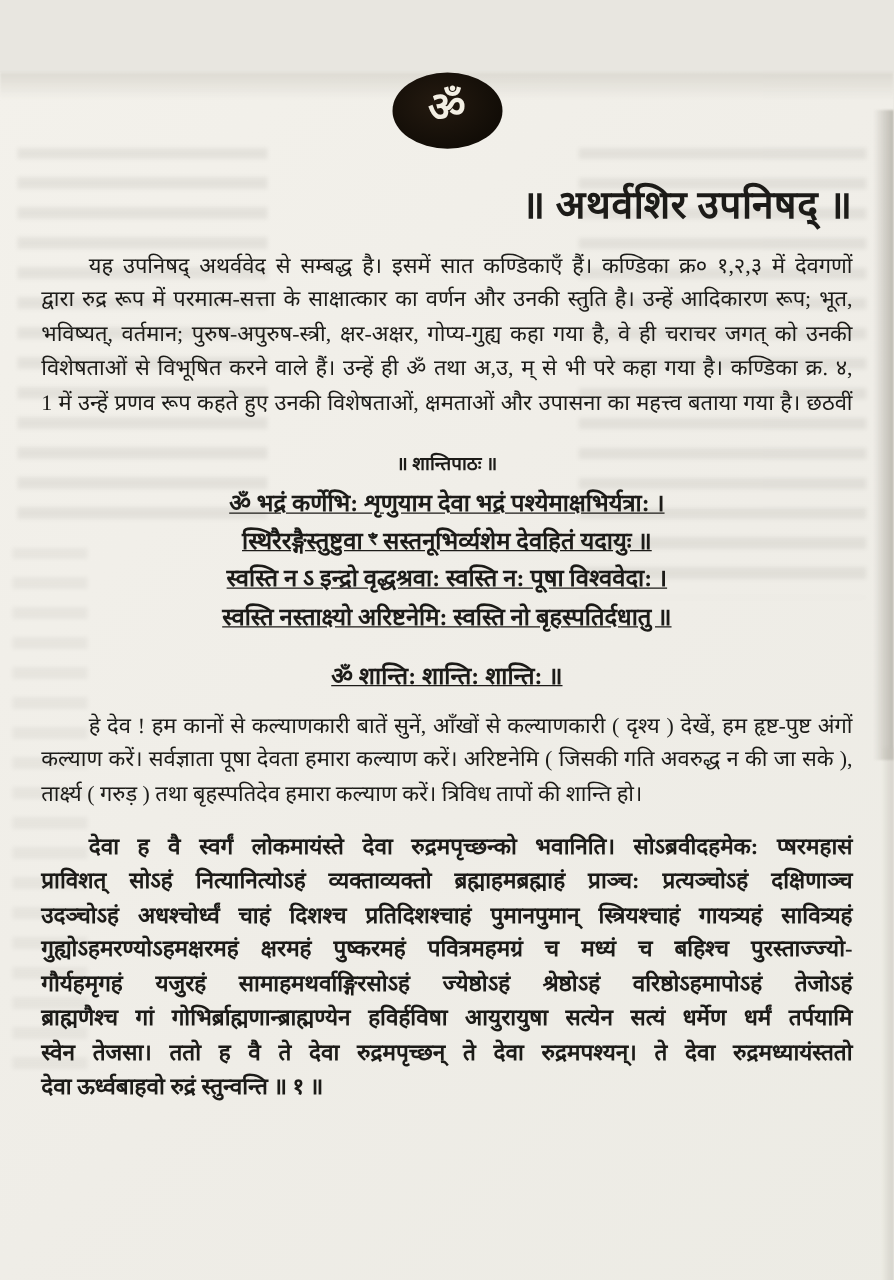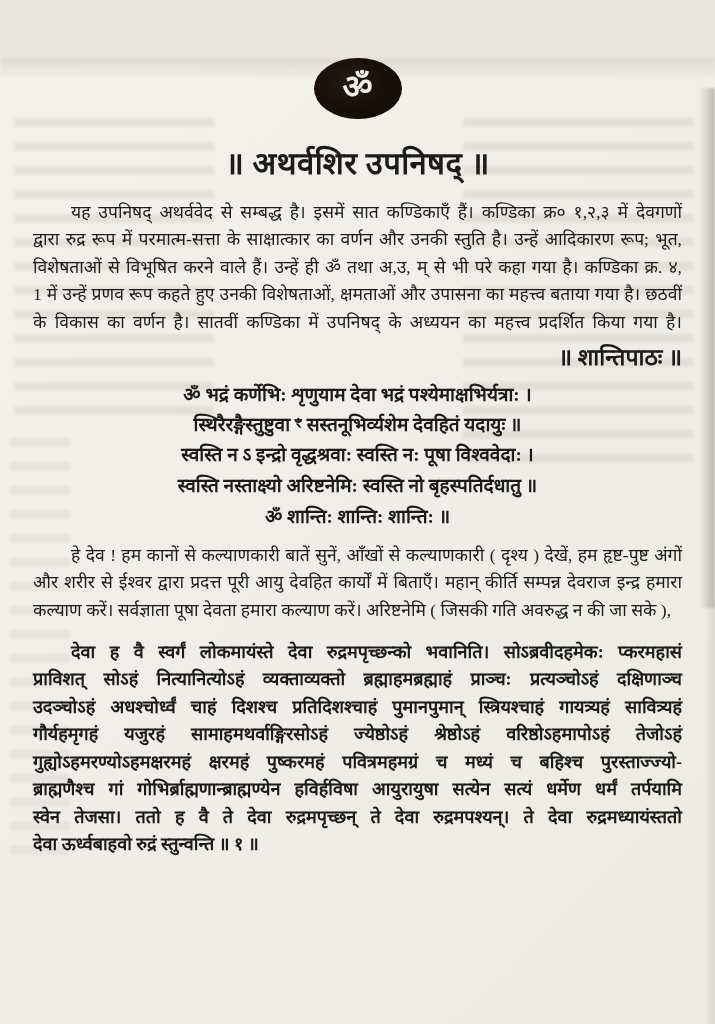--- a/index.html
+++ b/index.html
@@ -45,41 +45,41 @@
     background:radial-gradient(ellipse at 42% 40%, #241a10 0%, #120d07 70%);
     border-radius:50%;
     display:flex;align-items:center;justify-content:center;
   }
   .emblem .om{
     color:#f3efe4;font-size:33px;line-height:1;font-weight:bold;
     transform:translateY(-1px);
   }
 
   .title{
-    text-align:center;font-size:31px;font-weight:bold;
+    text-align:right;font-size:31px;font-weight:bold;
     margin-top:22px;letter-spacing:.5px;
   }
 
   .lines > div{
     font-size:17.5px;line-height:27.4px;white-space:nowrap;
     text-align:justify;text-align-last:justify;
   }
   .lines.last-left > div:last-child{text-align:left;text-align-last:auto;white-space:normal;}
   .lines.indent-first > div:first-child{text-indent:38px;}
 
   .intro{margin-top:16px;}
 
   .shanti-heading{
-    text-align:right;font-size:23px;font-weight:bold;margin-top:4px;
+    text-align:center;font-size:15px;font-weight:bold;margin-top:24px;
   }
   .verses{margin-top:8px;}
   .verses > div{
-    text-align:center;font-weight:bold;font-size:19px;line-height:30.2px;
+    text-align:center;font-weight:bold;font-size:19px;line-height:30.2px;text-decoration:underline;
   }
-  .verses > div:last-child{line-height:32px;}
+  .verses > div:last-child{line-height:32px;margin-top:16px;}
 
   .translation{margin-top:9px;}
 
   .mantra{margin-top:15px;}
   .mantra > div{
     font-weight:bold;font-size:18px;line-height:27.4px;
   }
 </style>
 </head>
 <body>
@@ -97,46 +97,46 @@
 
     <div class="emblem">
       <span class="om">ॐ</span>
     </div>
 
     <div class="title">॥ अथर्वशिर उपनिषद् ॥</div>
 
     <div class="intro lines indent-first">
         <div>यह उपनिषद् अथर्ववेद से सम्बद्ध है। इसमें सात कण्डिकाएँ हैं। कण्डिका क्र० १,२,३ में देवगणों</div>
         <div>द्वारा रुद्र रूप में परमात्म-सत्ता के साक्षात्कार का वर्णन और उनकी स्तुति है। उन्हें आदिकारण रूप; भूत,</div>
+        <div>भविष्यत्, वर्तमान; पुरुष-अपुरुष-स्त्री, क्षर-अक्षर, गोप्य-गुह्य कहा गया है, वे ही चराचर जगत् को  उनकी</div>
         <div>विशेषताओं से विभूषित करने वाले हैं। उन्हें ही ॐ तथा अ,उ, म् से भी परे कहा गया है। कण्डिका क्र. ४,</div>
         <div>1 में उन्हें प्रणव रूप कहते हुए उनकी विशेषताओं, क्षमताओं और उपासना का महत्त्व बताया गया है। छठवीं</div>
-        <div>के विकास का वर्णन है। सातवीं कण्डिका में उपनिषद् के अध्ययन का महत्त्व प्रदर्शित किया गया है।</div>
       </div>
 
     <div class="shanti-heading">॥ शान्तिपाठः ॥</div>
 
     <div class="verses">
         <div>ॐ भद्रं कर्णेभि: शृणुयाम देवा भद्रं पश्येमाक्षभिर्यत्रा: ।</div>
         <div>स्थिरैरङ्गैस्तुष्टुवा ꣳ सस्तनूभिर्व्यशेम देवहितं यदायुः ॥</div>
         <div>स्वस्ति न ऽ इन्द्रो वृद्धश्रवा: स्वस्ति न: पूषा विश्ववेदा: ।</div>
         <div>स्वस्ति नस्ताक्ष्यो अरिष्टनेमि: स्वस्ति नो बृहस्पतिर्दधातु ॥</div>
         <div>ॐ शान्ति: शान्ति: शान्ति: ॥</div>
       </div>
 
     <div class="translation lines last-left indent-first">
         <div>हे देव ! हम कानों से कल्याणकारी बातें सुनें, आँखों से कल्याणकारी ( दृश्य ) देखें, हम हृष्ट-पुष्ट अंगों</div>
-        <div>और शरीर से ईश्वर द्वारा प्रदत्त पूरी आयु देवहित कार्यों में बिताएँ। महान् कीर्ति सम्पन्न देवराज इन्द्र हमारा</div>
         <div>कल्याण करें। सर्वज्ञाता पूषा देवता हमारा कल्याण करें। अरिष्टनेमि ( जिसकी गति अवरुद्ध न की जा सके ),</div>
+        <div>तार्क्ष्य ( गरुड़ ) तथा बृहस्पतिदेव हमारा कल्याण करें। त्रिविध तापों की शान्ति हो।</div>
       </div>
 
     <div class="mantra lines last-left indent-first">
-        <div>देवा ह वै स्वर्गं लोकमायंस्ते देवा रुद्रमपृच्छन्को भवानिति। सोऽब्रवीदहमेक: प्करमहासं</div>
+        <div>देवा ह वै स्वर्गं लोकमायंस्ते देवा रुद्रमपृच्छन्को भवानिति। सोऽब्रवीदहमेक: प्षरमहासं</div>
         <div>प्राविशत् सोऽहं नित्यानित्योऽहं व्यक्ताव्यक्तो ब्रह्माहमब्रह्माहं प्राञ्च: प्रत्यञ्चोऽहं दक्षिणाञ्च</div>
         <div>उदञ्चोऽहं अधश्चोर्ध्वं चाहं दिशश्च प्रतिदिशश्चाहं पुमानपुमान् स्त्रियश्चाहं गायत्र्यहं सावित्र्यहं</div>
+        <div>गुह्योऽहमरण्योऽहमक्षरमहं क्षरमहं पुष्करमहं पवित्रमहमग्रं च मध्यं च बहिश्च पुरस्ताज्ज्यो-</div>
         <div>गौर्यहमृगहं यजुरहं सामाहमथर्वाङ्गिरसोऽहं ज्येष्ठोऽहं श्रेष्ठोऽहं वरिष्ठोऽहमापोऽहं तेजोऽहं</div>
-        <div>गुह्योऽहमरण्योऽहमक्षरमहं क्षरमहं पुष्करमहं पवित्रमहमग्रं च मध्यं च बहिश्च पुरस्ताज्ज्यो-</div>
         <div>ब्राह्मणैश्च गां गोभिर्ब्राह्मणान्ब्राह्मण्येन हविर्हविषा आयुरायुषा सत्येन सत्यं धर्मेण धर्मं तर्पयामि</div>
         <div>स्वेन तेजसा। ततो ह वै ते देवा रुद्रमपृच्छन् ते देवा रुद्रमपश्यन्। ते देवा रुद्रमध्यायंस्ततो</div>
         <div>देवा ऊर्ध्वबाहवो रुद्रं स्तुन्वन्ति ॥ १ ॥</div>
       </div>
 
   </div>
 </div>
 
 </body></html>

